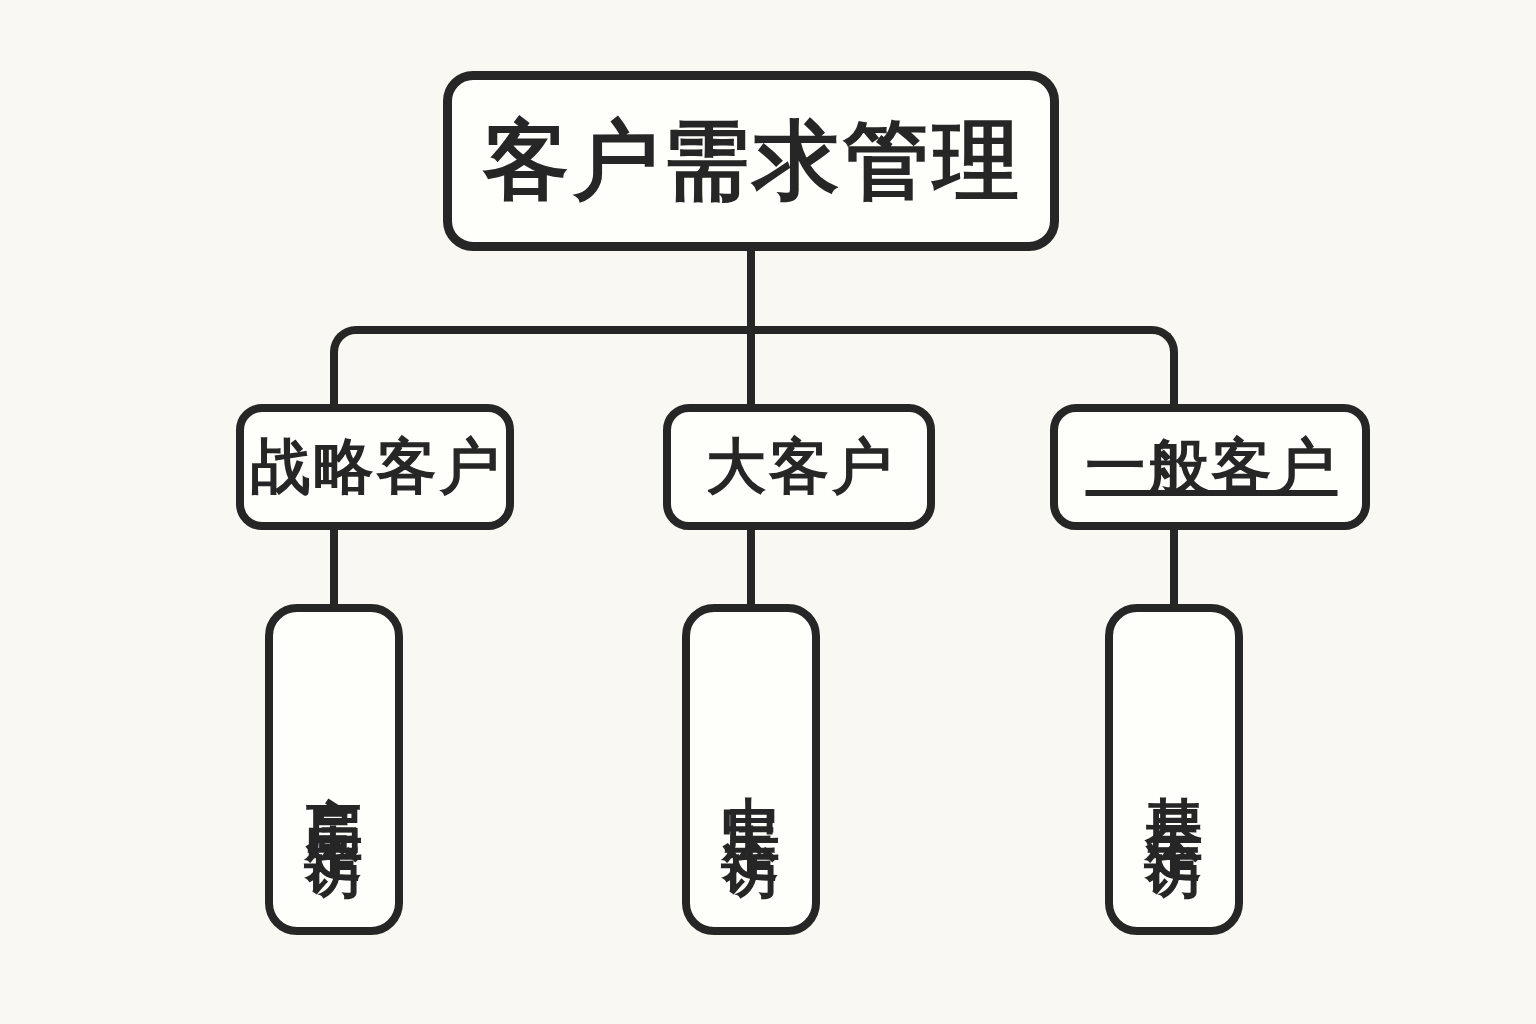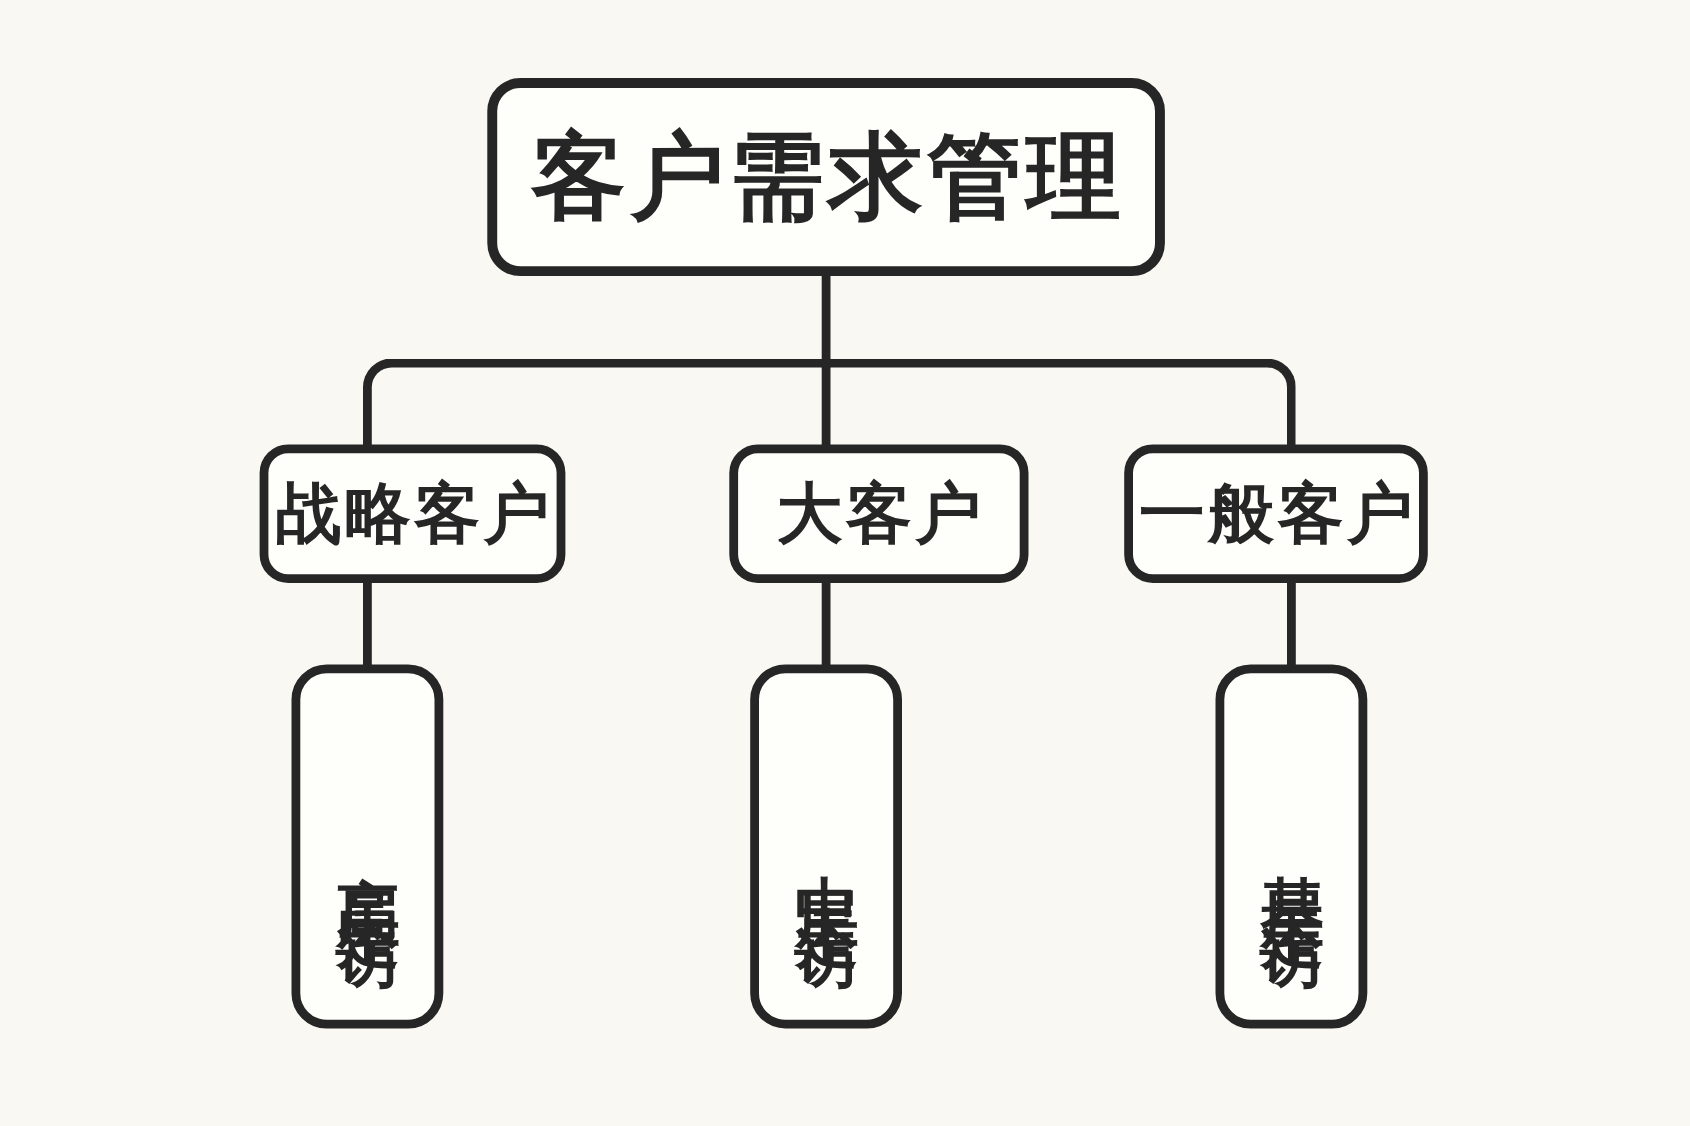--- a/index.html
+++ b/index.html
@@ -40,21 +40,21 @@
   .mid-node {
     top: 404px;
     height: 126px;
     border-radius: 26px;
     font-size: 60px;
     letter-spacing: 3px;
     padding-left: 3px;
   }
   .mid-node.b1 { left: 195px;  width: 278px; margin-left: 41px; }
   .mid-node.b2 { left: 615px;  width: 272px; margin-left: 48px; }
-  .mid-node.b3 { left: 1022px; width: 276px; }
+  .mid-node.b3 { left: 1050px; width: 320px; text-decoration: underline; }
   .leaf-node {
     top: 604px;
     width: 138px; height: 331px;
     border-radius: 32px;
     font-size: 58px;
   }
   .leaf-node.d1 { left: 265px; }
   .leaf-node.d2 { left: 682px; }
   .leaf-node.d3 { left: 1105px; }
   .vtext {

